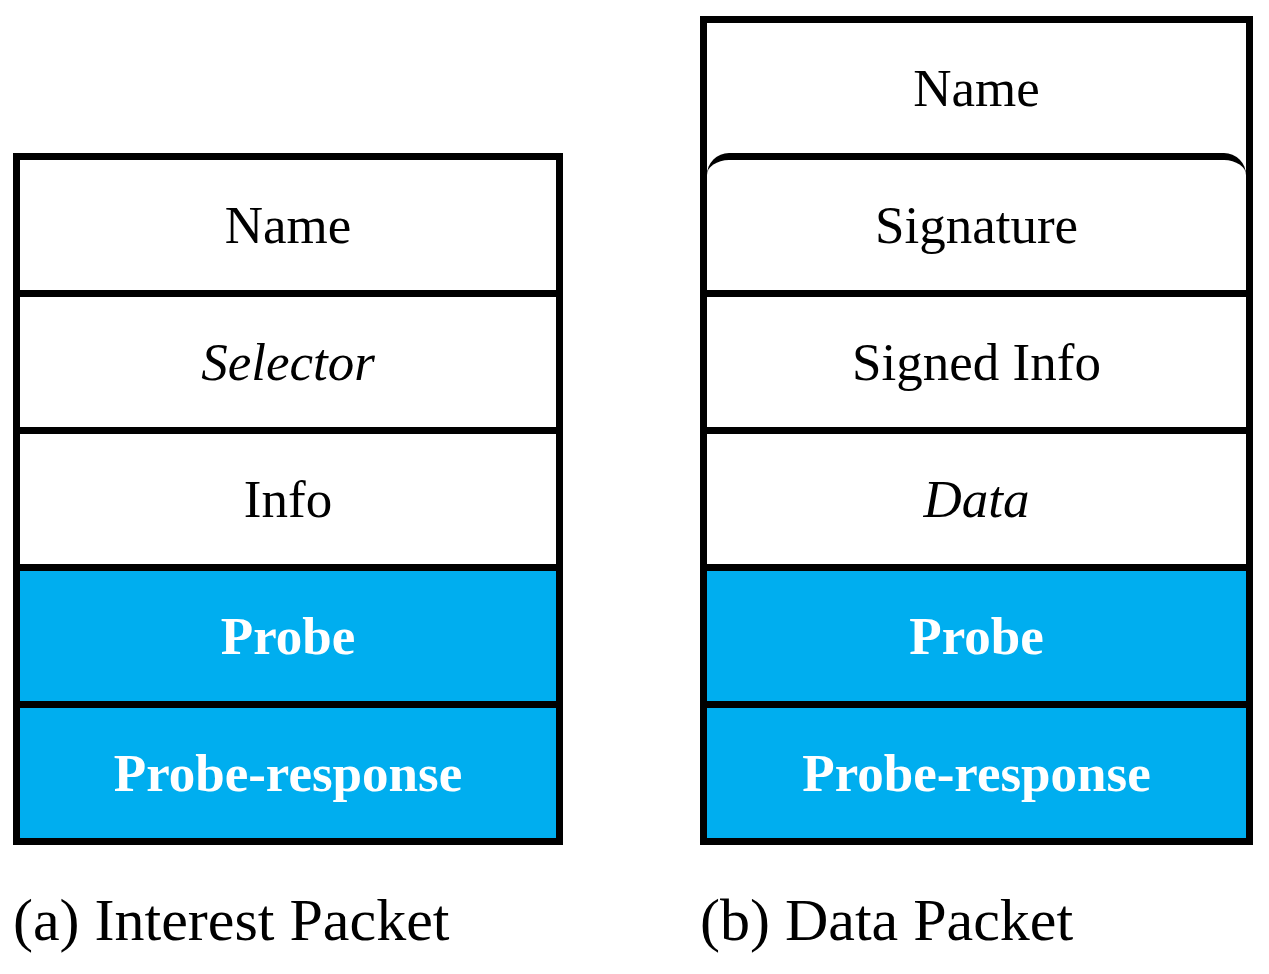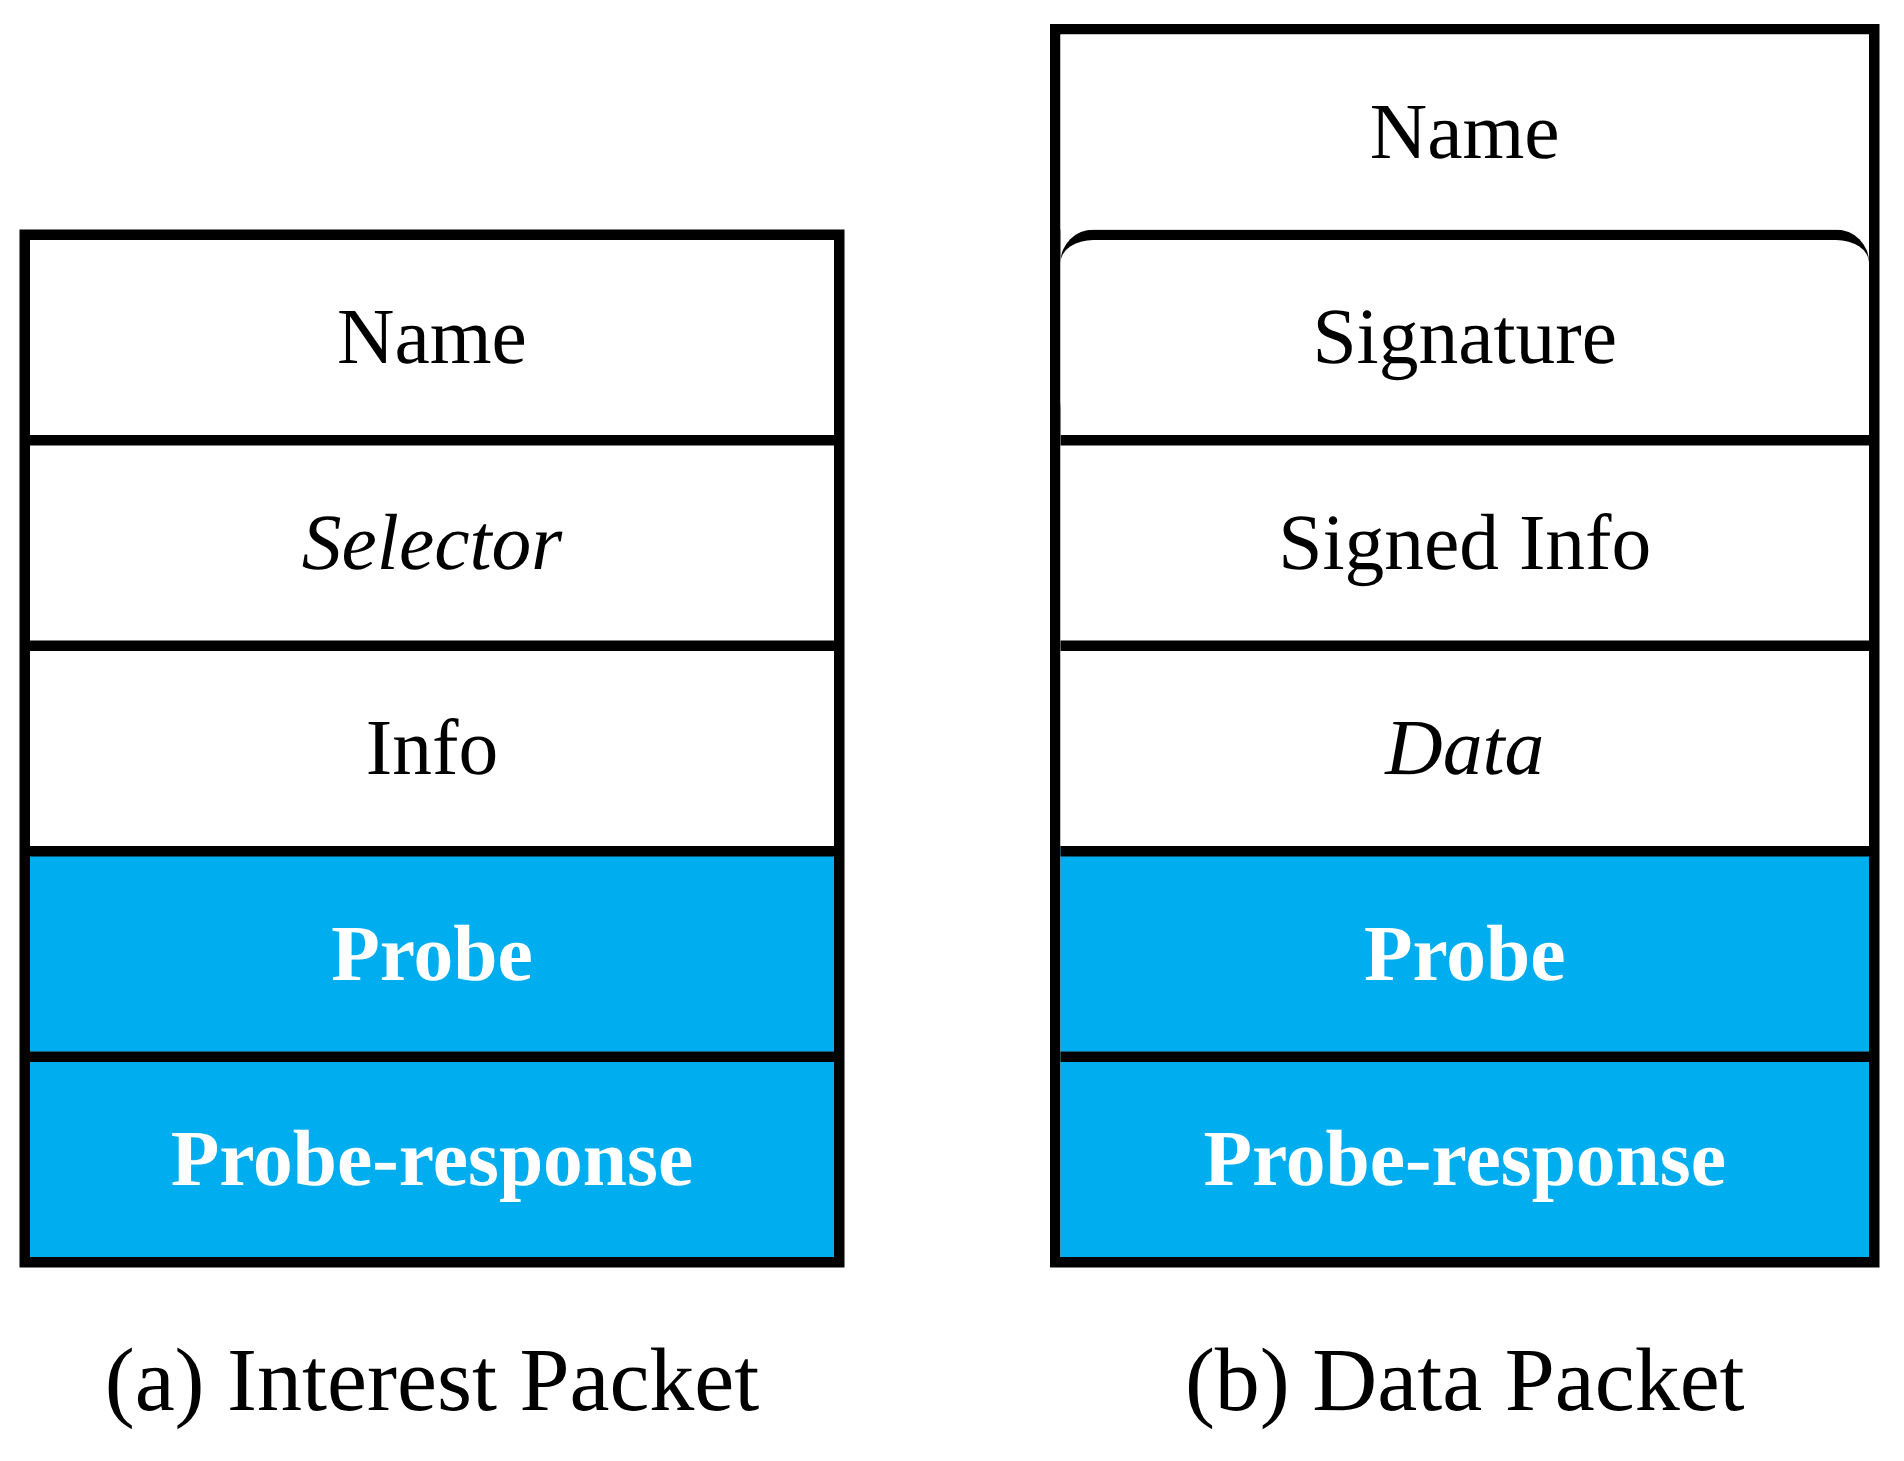--- a/index.html
+++ b/index.html
@@ -46,21 +46,21 @@
   }
   .packet-row + .packet-row {
     border-top: 7px solid #000000;
   }
   .packet-row.hl {
     font-weight: bold;
   }
   .caption {
     margin-top: 38px;
     width: 100%;
-    text-align: center;
+    text-align: left;
     font-size: 60px;
     line-height: 74px;
     color: #000000;
     white-space: nowrap;
   }
 </style>
 </head>
 <body>
 
 <div id="canvas">

